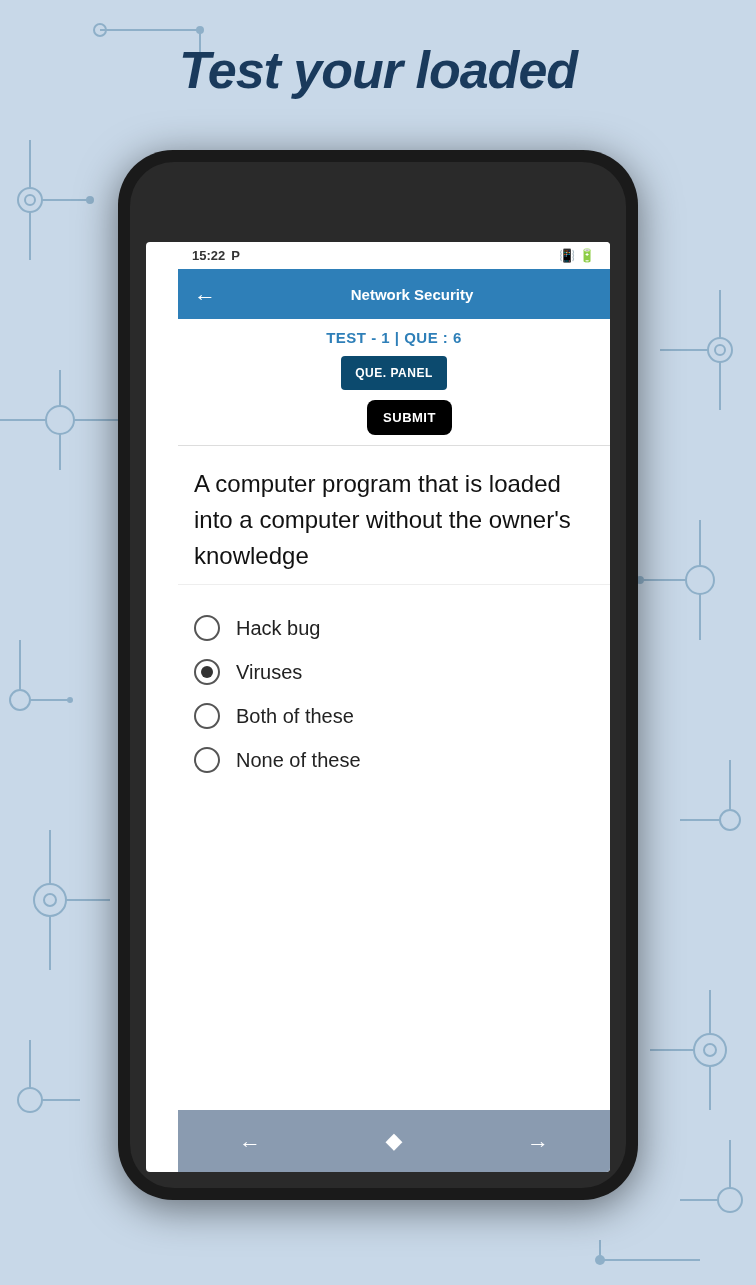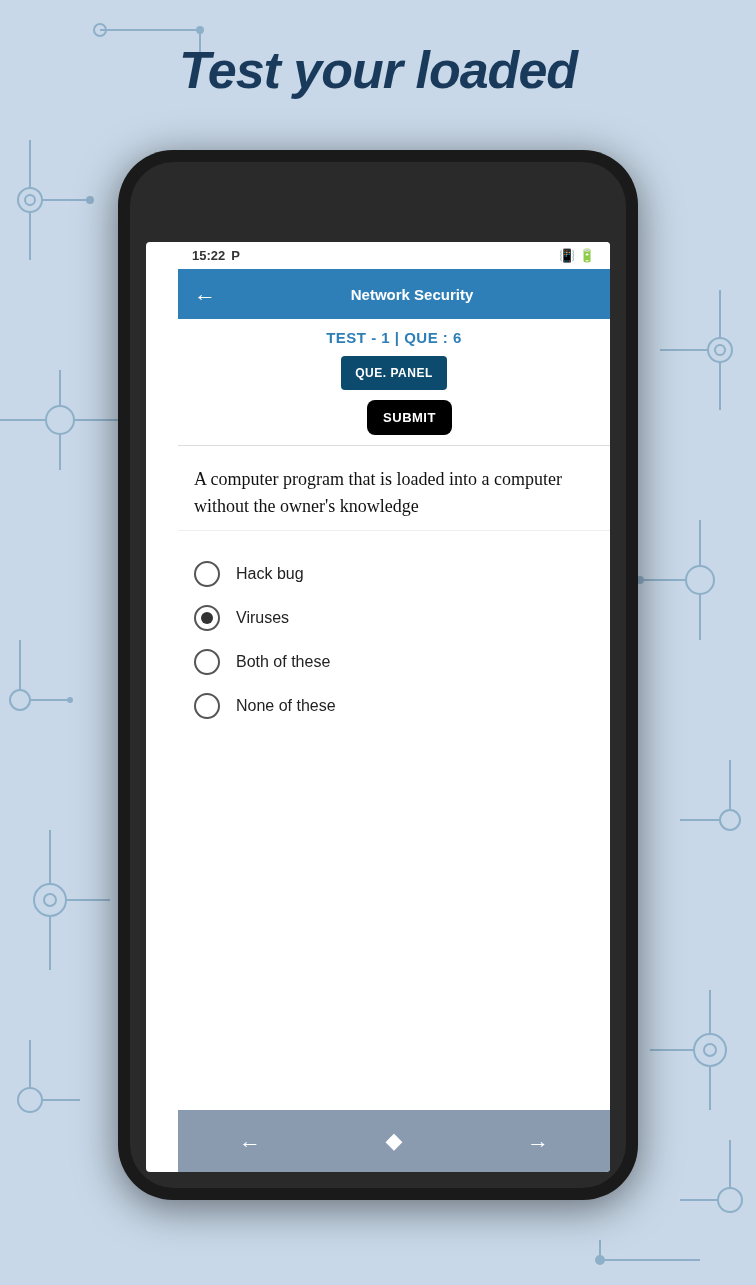--- a/index.html
+++ b/index.html
@@ -138,25 +138,24 @@
       font-weight: 700;
       border-radius: 8px;
       cursor: pointer;
       letter-spacing: 0.5px;
       margin-left: 31px;
     }
 
     
     .question-area {
       padding: 20px 16px 10px;
-      font-size: 18px;
+      font-size: 24px;
       color: #111;
       line-height: 1.5;
       border-bottom: 1px solid #eee;
-      font-family: Liberation Serif, serif;
     }
 
     
     .options-area {
       flex: 1;
       padding: 30px 16px 10px;
       display: flex;
       flex-direction: column;
       gap: 18px;
     }
@@ -180,21 +179,21 @@
     }
 
     .radio-inner {
       width: 12px;
       height: 12px;
       background: #333;
       border-radius: 50%;
     }
 
     .option-label {
-      font-size: 16px;
+      font-size: 20px;
       color: #222;
     }
 
     
     .bottom-nav {
       background: #8a9bb0;
       display: flex;
       justify-content: space-between;
       padding: 0;
     }

